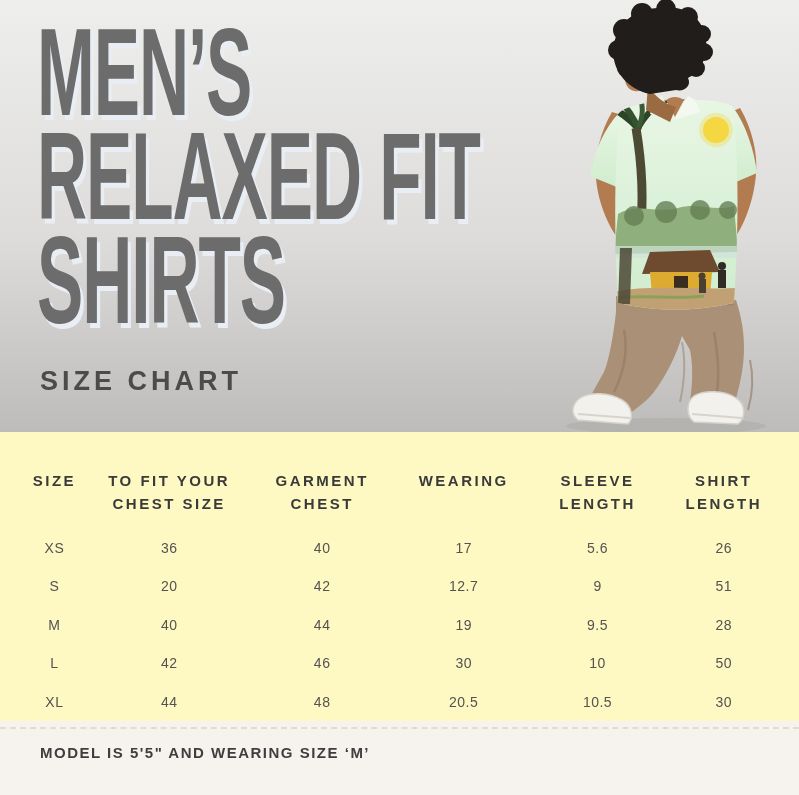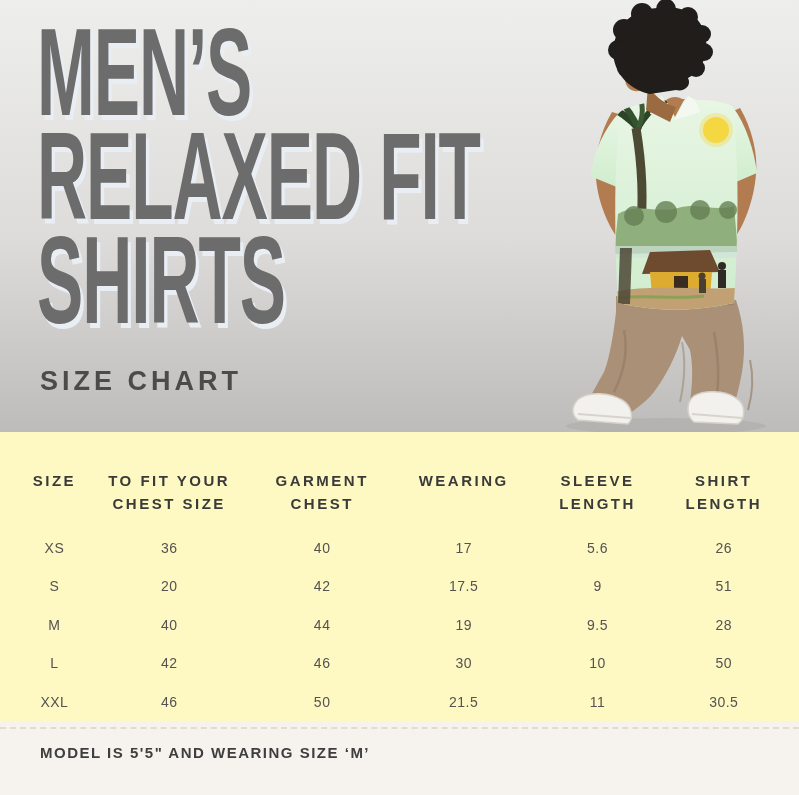--- a/index.html
+++ b/index.html
@@ -210,47 +210,47 @@
             <td>36</td>
             <td>40</td>
             <td>17</td>
             <td>5.6</td>
             <td>26</td>
           </tr>
           <tr>
             <td>S</td>
             <td>20</td>
             <td>42</td>
-            <td>17.5</td>
+            <td>12.7</td>
             <td>9</td>
             <td>51</td>
           </tr>
           <tr>
             <td>M</td>
             <td>40</td>
             <td>44</td>
             <td>19</td>
             <td>9.5</td>
             <td>28</td>
           </tr>
           <tr>
             <td>L</td>
             <td>42</td>
             <td>46</td>
             <td>30</td>
             <td>10</td>
             <td>50</td>
           </tr>
           <tr>
-            <td>XXL</td>
-            <td>46</td>
-            <td>50</td>
-            <td>21.5</td>
-            <td>11</td>
-            <td>30.5</td>
+            <td>XL</td>
+            <td>44</td>
+            <td>48</td>
+            <td>20.5</td>
+            <td>10.5</td>
+            <td>30</td>
           </tr>
         </tbody>
     </table>
   </div>
 
   <div class="notes">
     <div class="note-line">MODEL IS 5'5" AND WEARING SIZE ‘M’</div>
 
   </div>
 

